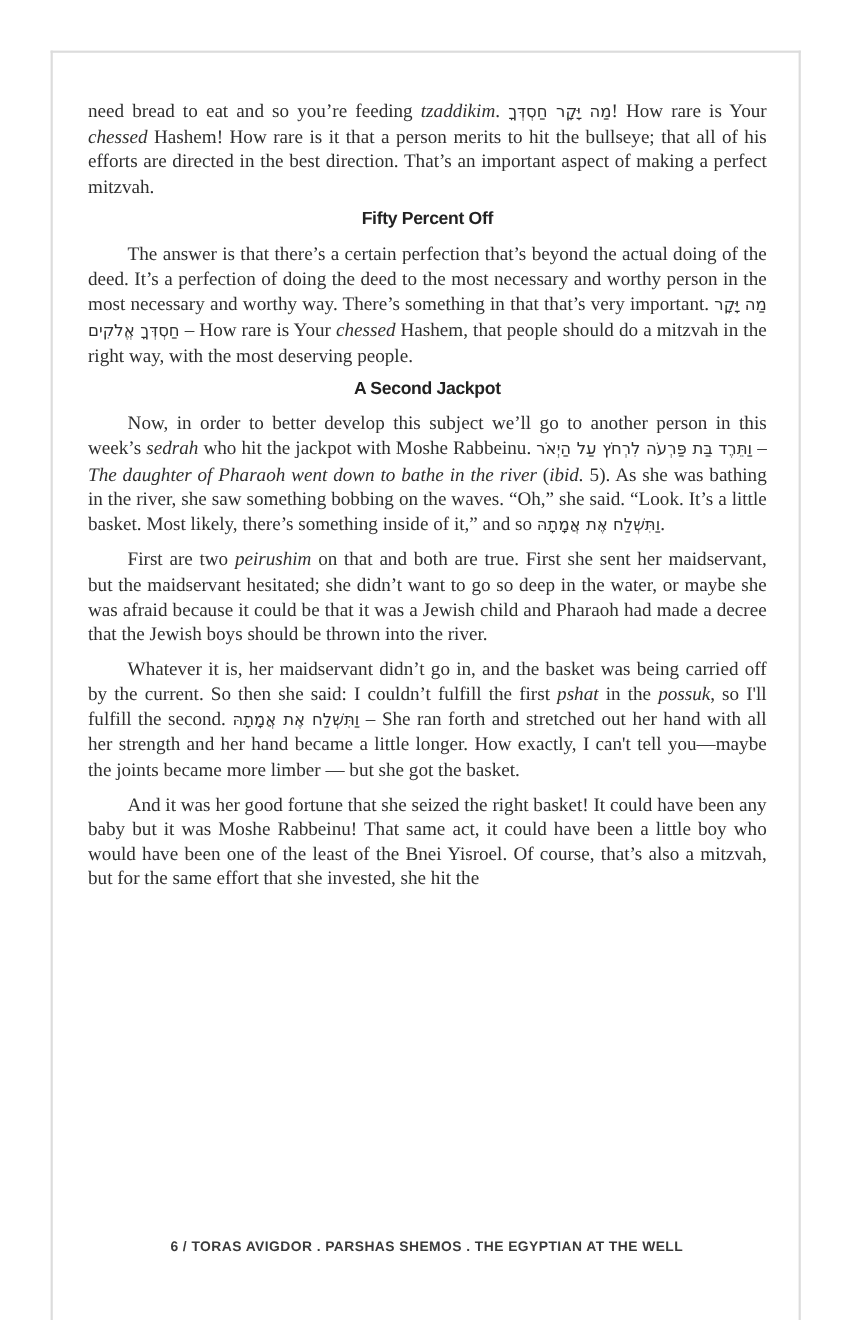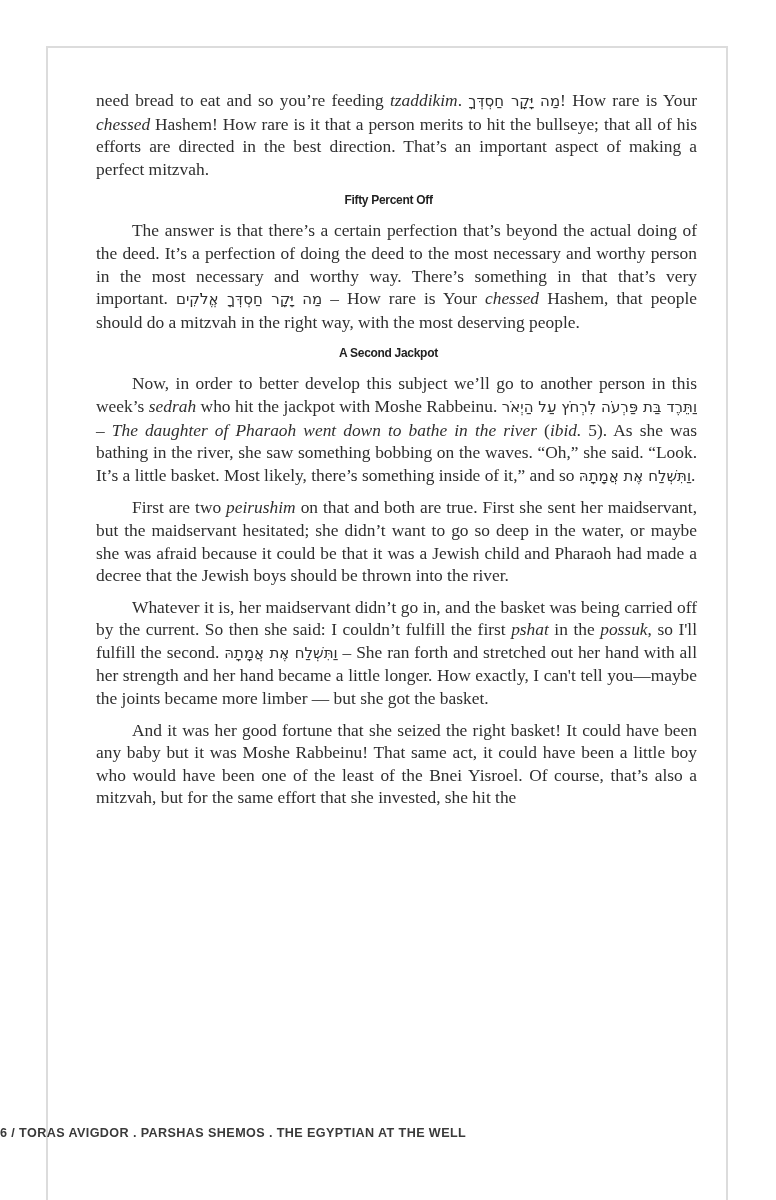--- a/index.html
+++ b/index.html
@@ -29,51 +29,52 @@
     position: absolute;
     left: 80px;
     top: 89px;
     width: 617px;
     color: #2f2f2f;
     font-family: "Liberation Serif", "DejaVu Serif", serif;
     font-size: 17.4px;
     line-height: 22.6px;
   }
   .para {
-    margin: 0 0 9px 16px;
+    margin: 0 0 9px 0;
     text-align: justify;
     text-indent: 36px;
     hyphens: none;
   }
   .para.first {
     text-indent: 0;
   }
   .heading {
     margin: 6px 0 8px 0;
     text-align: center;
     font-family: "Liberation Sans", "DejaVu Sans", sans-serif;
     font-weight: bold;
-    font-size: 12px;
+    font-size: 16px;
     line-height: 22px;
     color: #222222;
     letter-spacing: -0.3px;
   }
   .it {
     font-style: italic;
   }
   .he {
     font-family: "DejaVu Sans", "Liberation Sans", sans-serif;
     font-size: 15px;
     unicode-bidi: isolate;
   }
   .footer {
     position: absolute;
     left: 0;
     width: 776px;
     top: 1126px;
+    text-align: center;
     font-family: "Liberation Sans", "DejaVu Sans", sans-serif;
     font-weight: bold;
     font-size: 12.6px;
     letter-spacing: 0.4px;
     color: #3a3a3a;
   }
 </style>
 </head>
 <body>
 

